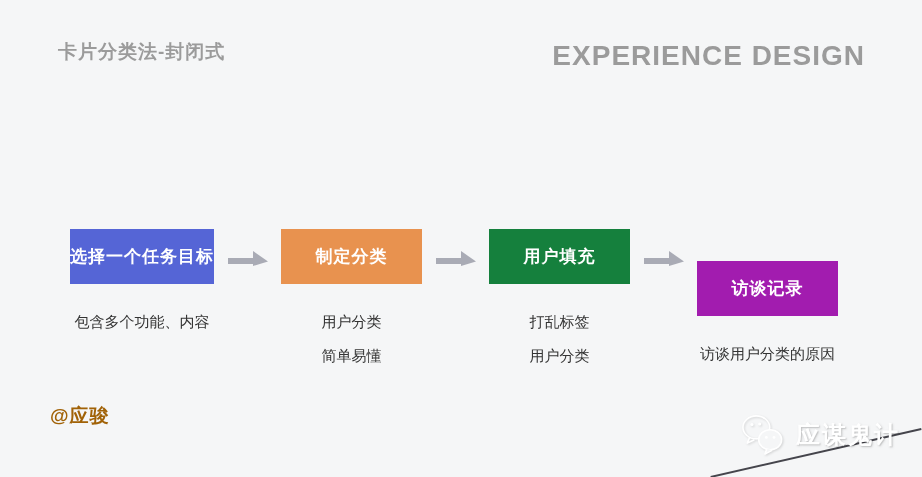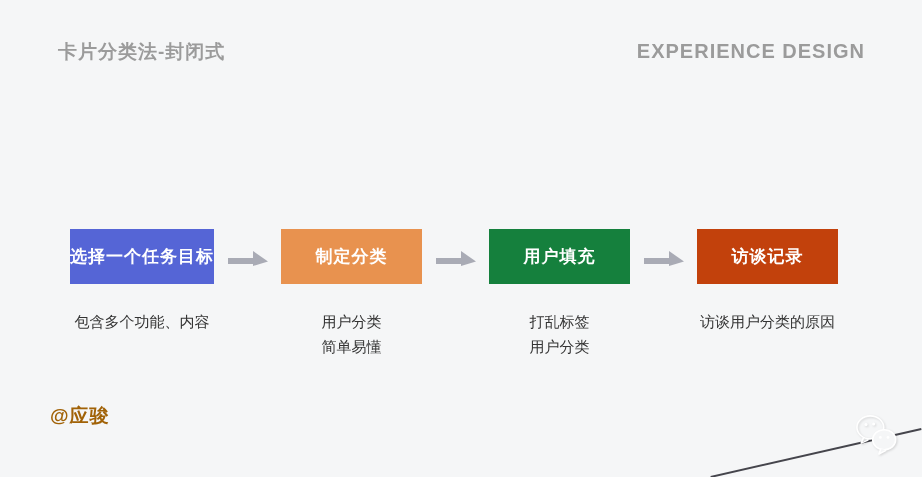--- a/index.html
+++ b/index.html
@@ -9,40 +9,40 @@
     background:#f5f6f7;
     font-family:"Liberation Sans","DejaVu Sans",sans-serif;
     overflow:hidden;
   }
   .page-title {
     position:absolute; left:58px; top:39px;
     font-size:19px; font-weight:bold; color:#9b9b9b; letter-spacing:1px;
   }
   .brand {
     position:absolute; right:57px; top:40px;
-    font-size:20px; font-weight:bold; color:#9b9b9b; letter-spacing:1px;
+    font-size:28px; font-weight:bold; color:#9b9b9b; letter-spacing:1px;
   }
   .flow {
     position:absolute; left:70px; top:229px;
     display:flex; align-items:flex-start;
   }
   .step { display:flex; flex-direction:column; align-items:center; }
   .step-0 { width:144px; }
   .step-1,.step-2,.step-3 { width:141px;text-align:right; }
   .box {
     width:100%; height:55px;
     display:flex; align-items:center; justify-content:center;
     color:#ffffff; font-size:17px; font-weight:bold; letter-spacing:1px;
     white-space:nowrap;
   }
   .note {
     margin-top:28px; font-size:15px; color:#333333;
     white-space:nowrap; line-height:20px;
   }
-  .note + .note { margin-top:5px; }
+  .note + .note { margin-top:14px; }
   .arrow-cell {
     width:67px; height:55px; flex:0 0 67px;
     display:flex; align-items:center; justify-content:center;
   }
   .arrow-glyph * { fill: var(--arrow-color, #a9abb5); }
   .author {
     position:absolute; left:50px; top:403px;
     font-size:19px; font-weight:bold; color:#a16207; letter-spacing:1px;
   }
   .watermark {
@@ -102,34 +102,35 @@
   </div>
 
   <div class="arrow-cell">
     <svg class="arrow-glyph" width="42" height="30" viewBox="0 0 42 30" aria-hidden="true">
       <rect x="1" y="16" width="27" height="6"></rect>
       <polygon points="26,9 41,19.5 26,24"></polygon>
     </svg>
   </div>
 
   <div class="step step-3">
-    <div class="box" style="background: #c2410c;">访谈记录</div>
+    <div class="box" style="background: #a21caf; margin-top: 32px;">访谈记录</div>
     <div class="note">访谈用户分类的原因</div>
   </div>
 
 </div>
 
 <div class="author">@应骏</div>
 
 <div class="corner-line"></div>
 
 <div class="watermark">
   <svg class="wechat-icon" viewBox="0 0 48 46" aria-hidden="true">
     <ellipse cx="17" cy="15" rx="14" ry="12" fill="none" stroke="#ffffff" stroke-width="1.6"></ellipse>
     <path d="M10 25.5 L7.5 31.5 L15 28" fill="none" stroke="#ffffff" stroke-width="1.6" stroke-linejoin="round"></path>
     <circle cx="12.5" cy="12" r="1.6" fill="#ffffff"></circle>
     <circle cx="20.5" cy="11.5" r="1.6" fill="#ffffff"></circle>
     <ellipse cx="31.5" cy="28" rx="12" ry="10.5" fill="#f5f6f7" stroke="#ffffff" stroke-width="1.6"></ellipse>
     <path d="M28 37.5 L26 43 L33.5 39" fill="#f5f6f7" stroke="#ffffff" stroke-width="1.6" stroke-linejoin="round"></path>
     <circle cx="27.5" cy="25.5" r="1.5" fill="#ffffff"></circle>
     <circle cx="35.5" cy="25.5" r="1.5" fill="#ffffff"></circle>
   </svg>
+  <span class="watermark-text">应谋鬼计</span>
 </div>
 
 </body></html>

